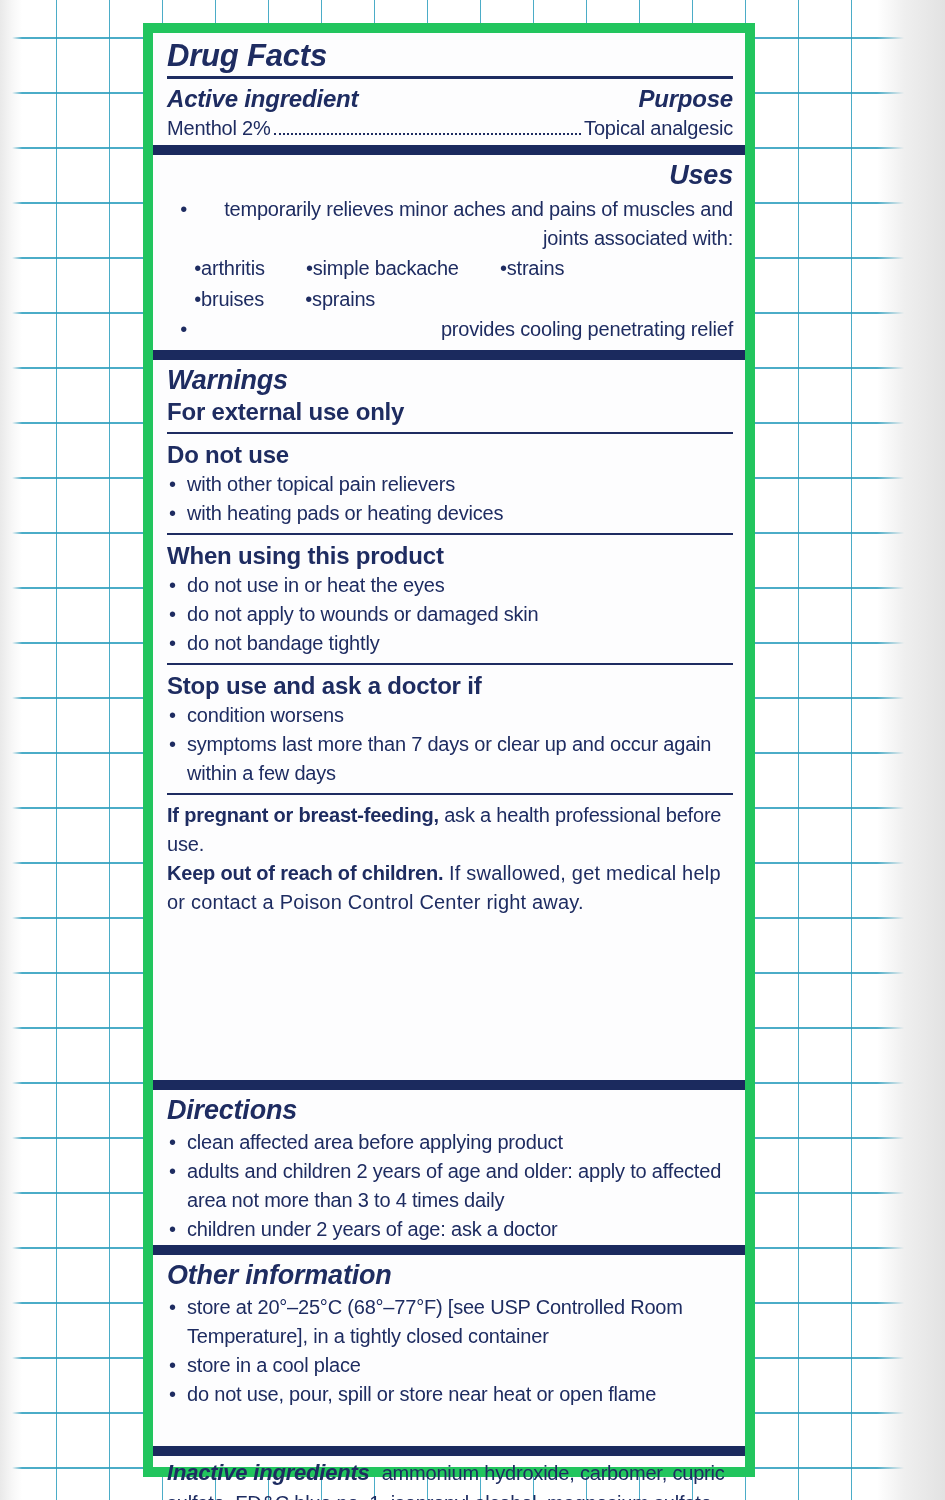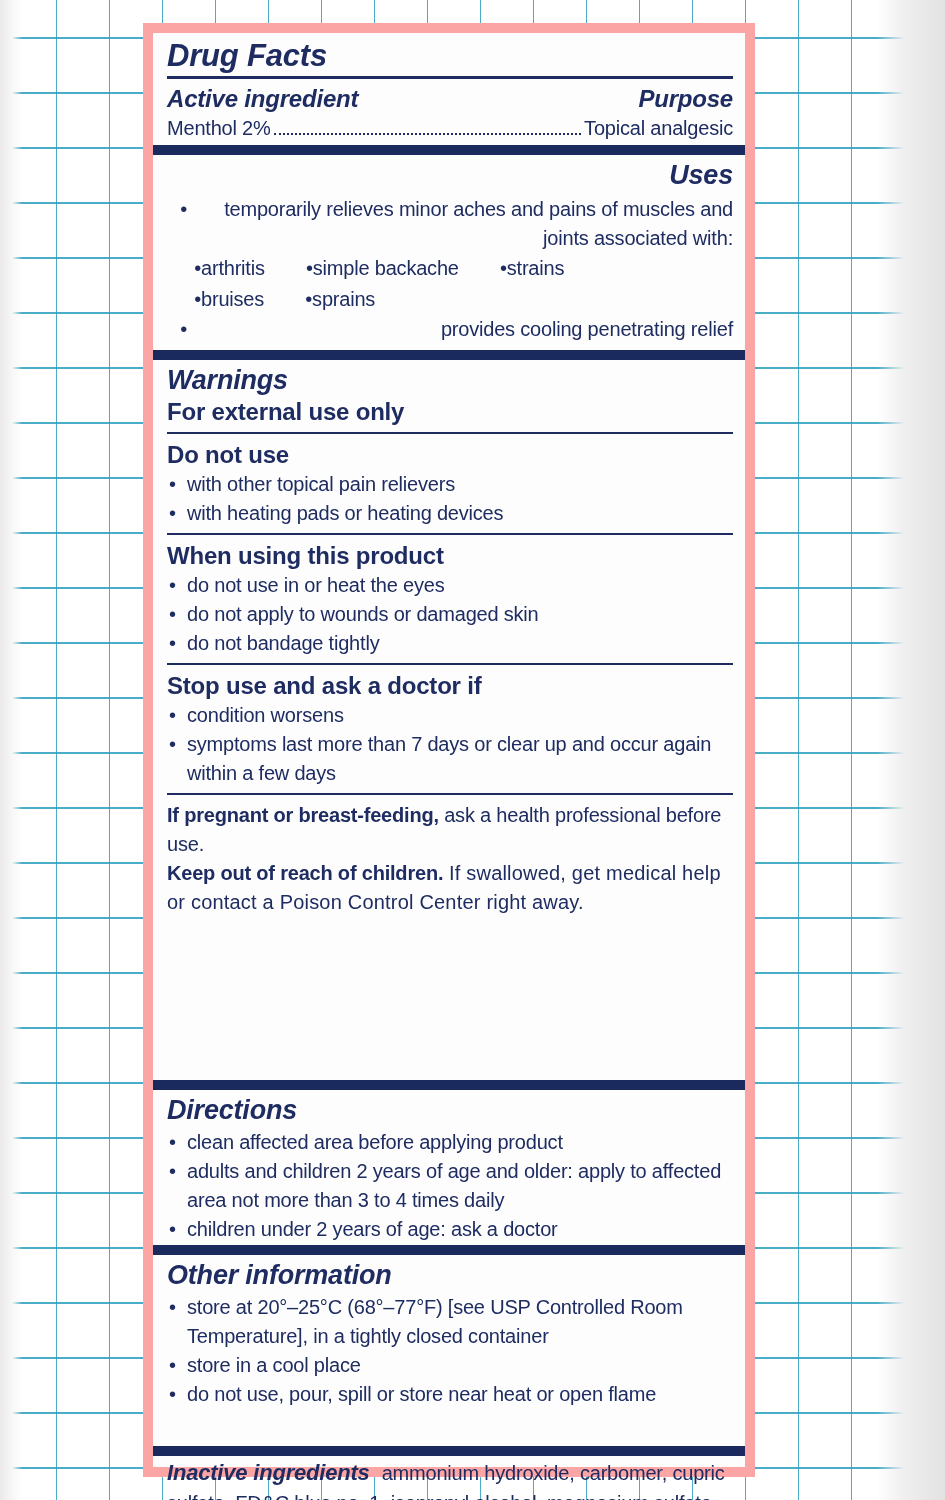--- a/index.html
+++ b/index.html
@@ -15,21 +15,21 @@
     color:#1e2c61;
     letter-spacing:-0.2px;
   }
   .edge-left{position:absolute;left:0;top:0;width:22px;height:1500px;
     background:linear-gradient(to right,#e9e9e9,#f7f7f7 55%,rgba(255,255,255,0));}
   .edge-right{position:absolute;right:0;top:0;width:68px;height:1500px;
     background:linear-gradient(to left,#e2e2e2,#efefef 60%,rgba(255,255,255,0));}
 
   .panel{
     position:absolute;left:143px;top:23px;width:612px;height:1454px;
-    box-sizing:border-box;border:10px solid #fca5a5;background:#fdfdfe;
+    box-sizing:border-box;border:10px solid #22c55e;background:#fdfdfe;
     display:flex;flex-direction:column;
   }
   .sec{box-sizing:border-box;padding:2px 12px 0 14px;overflow:hidden;flex:none;}
   .sec + .sec{border-top:10px solid #1b2a5e;}
 
   .h-title{font-size:31px;font-weight:bold;font-style:italic;line-height:36px;margin:3px 0 1px;}
   .h-big{font-size:27px;font-weight:bold;font-style:italic;line-height:33px;margin:2px 0 3px;}
   .h-sub{font-size:24px;font-weight:bold;line-height:30px;}
   .rule{height:2px;background:#1e2c61;margin:5px 0 6px;}
   .rule-title{height:2.5px;background:#1e2c61;margin:2px 0 4px;}

